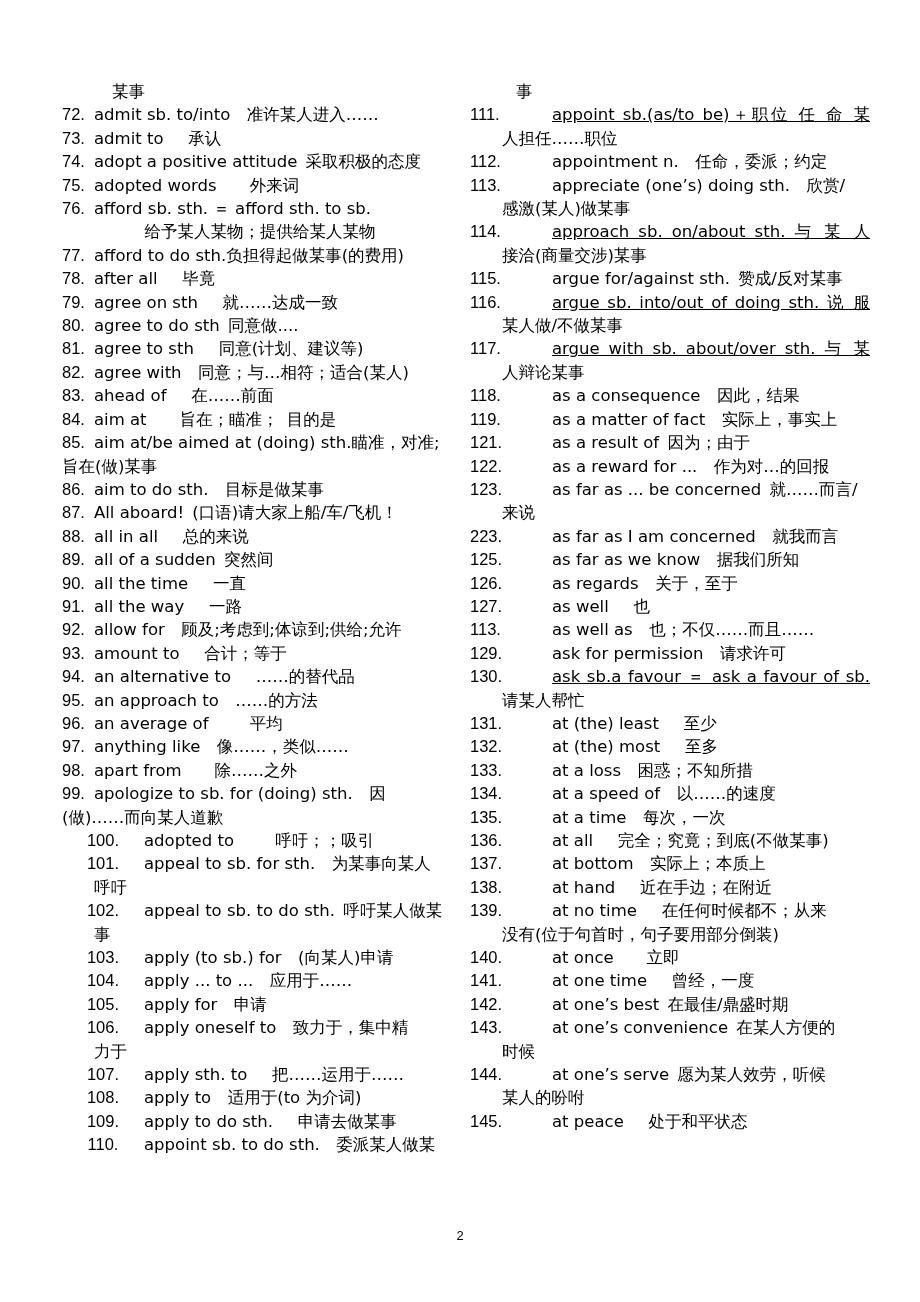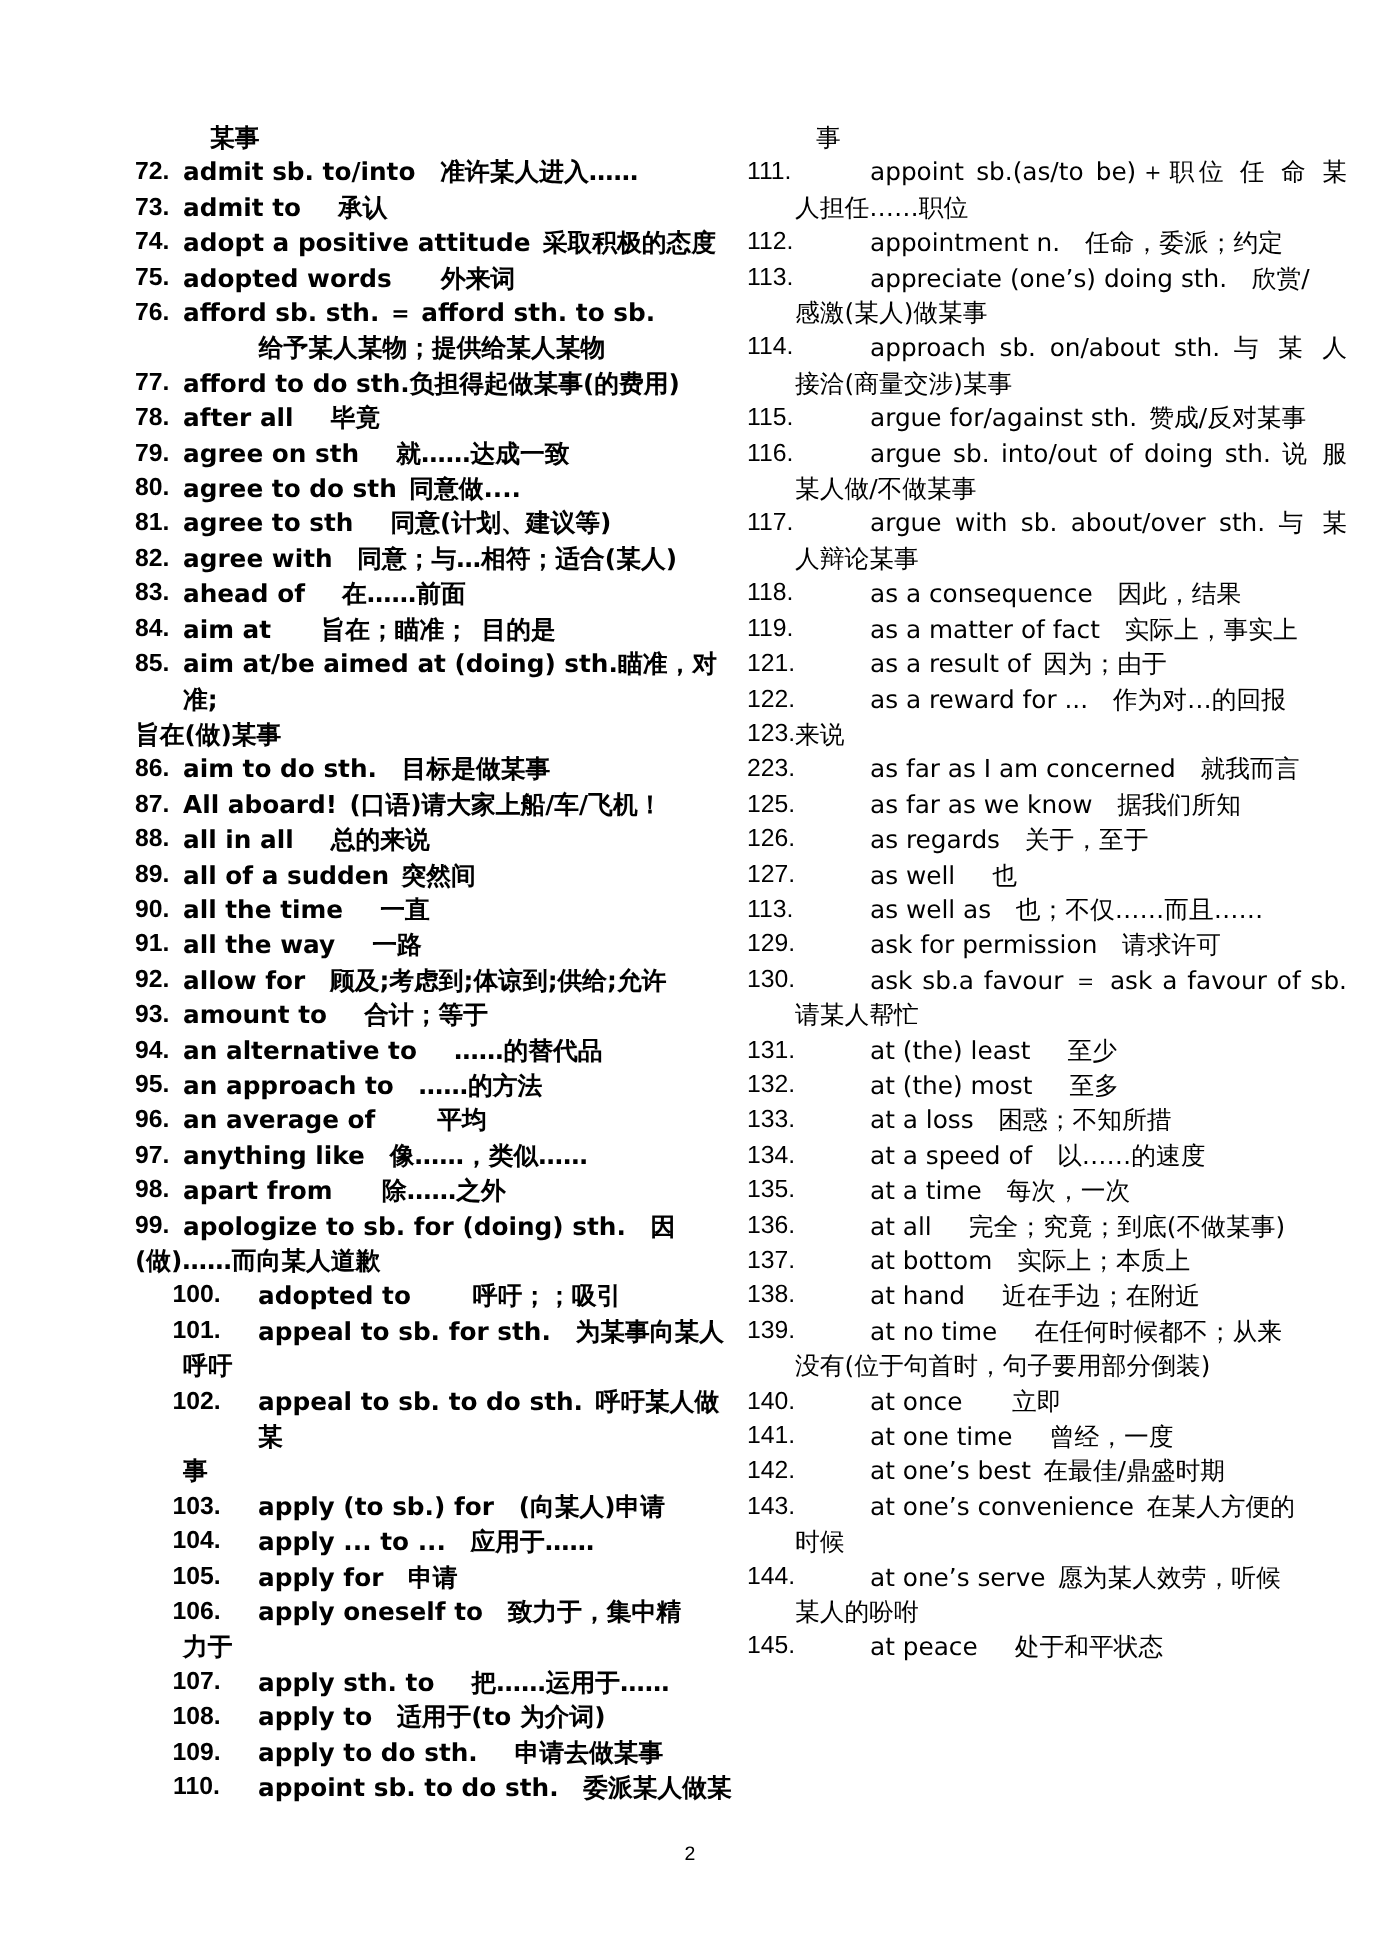--- a/index.html
+++ b/index.html
@@ -25,21 +25,21 @@
     top: 80px;
     width: 920px;
     display: flex;
     flex-direction: row;
     align-items: flex-start;
   }
   .column {
     width: 400px;
     box-sizing: border-box;
   }
-  .column.left  { margin-left: 90px; margin-right: 0px; font-weight: bold; }
+  .column.left  { margin-left: 62px; margin-right: 0px; }
   .column.right { margin-left: 8px; }
 
   
   .cont-line {
     font-size: 16.5px;
     line-height: 23.4px;
     padding-left: 50px;
     white-space: pre;
   }
   .column.right .cont-line { padding-left: 46px; }
@@ -68,20 +68,21 @@
   }
   .txt .l1,
   .txt .l2 {
     display: block;
     white-space: pre-wrap;
   }
   
   .txt .l1.just {
     text-align: justify;
     text-align-last: justify;
+    text-decoration: underline;
   }
   .txt .l2 {
     margin-left: -50px;
   }
   .column.left .entry:not(.wide) .txt .l2 { margin-left: -32px; }
   .column.left .entry.wide .txt .l2 { margin-left: -50px; }
   .column.right .txt .l2 { margin-left: -50px; }
 
   .cn { font-family: "DejaVu Sans", "Liberation Sans", sans-serif; }
 
@@ -418,20 +419,21 @@
           </div>
           <div class="entry">
             <span class="num">122.</span>
             <span class="txt">
               <span class="l1 cn">as a reward for ... 作为对…的回报</span>
             </span>
           </div>
           <div class="entry">
             <span class="num">123.</span>
             <span class="txt">
+              <span class="l1 cn">as far as ... be concerned 就……而言/</span>
               <span class="l2 cn">来说</span>
             </span>
           </div>
           <div class="entry">
             <span class="num">223.</span>
             <span class="txt">
               <span class="l1 cn">as far as I am concerned  就我而言</span>
             </span>
           </div>
           <div class="entry">

